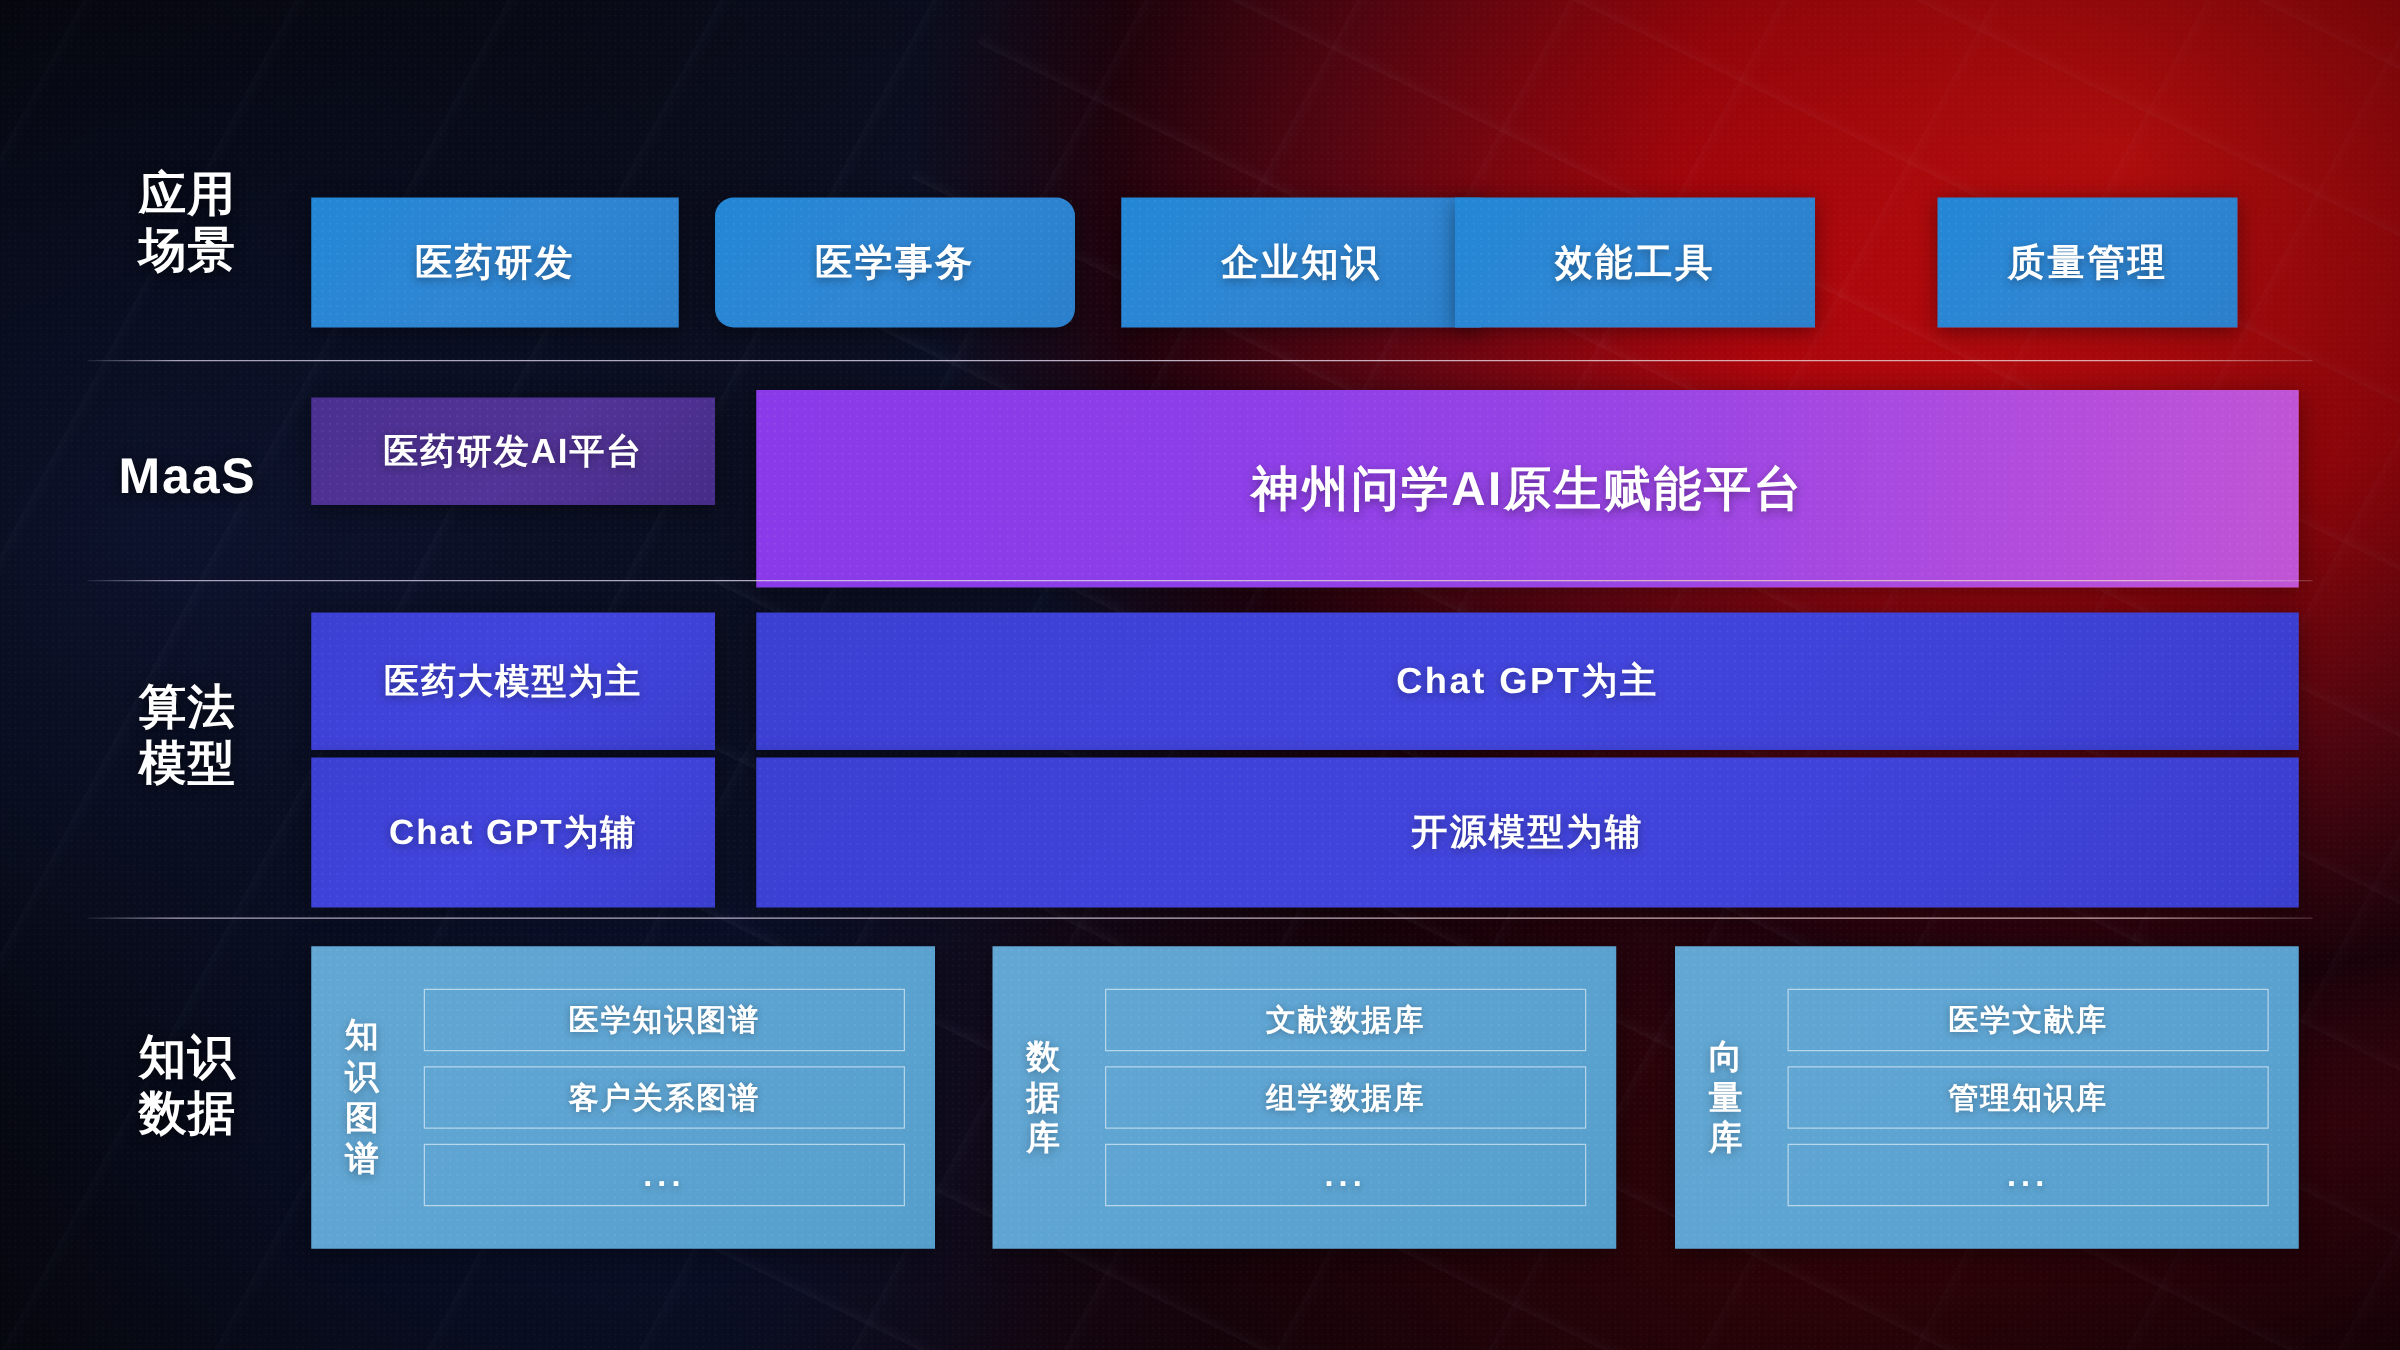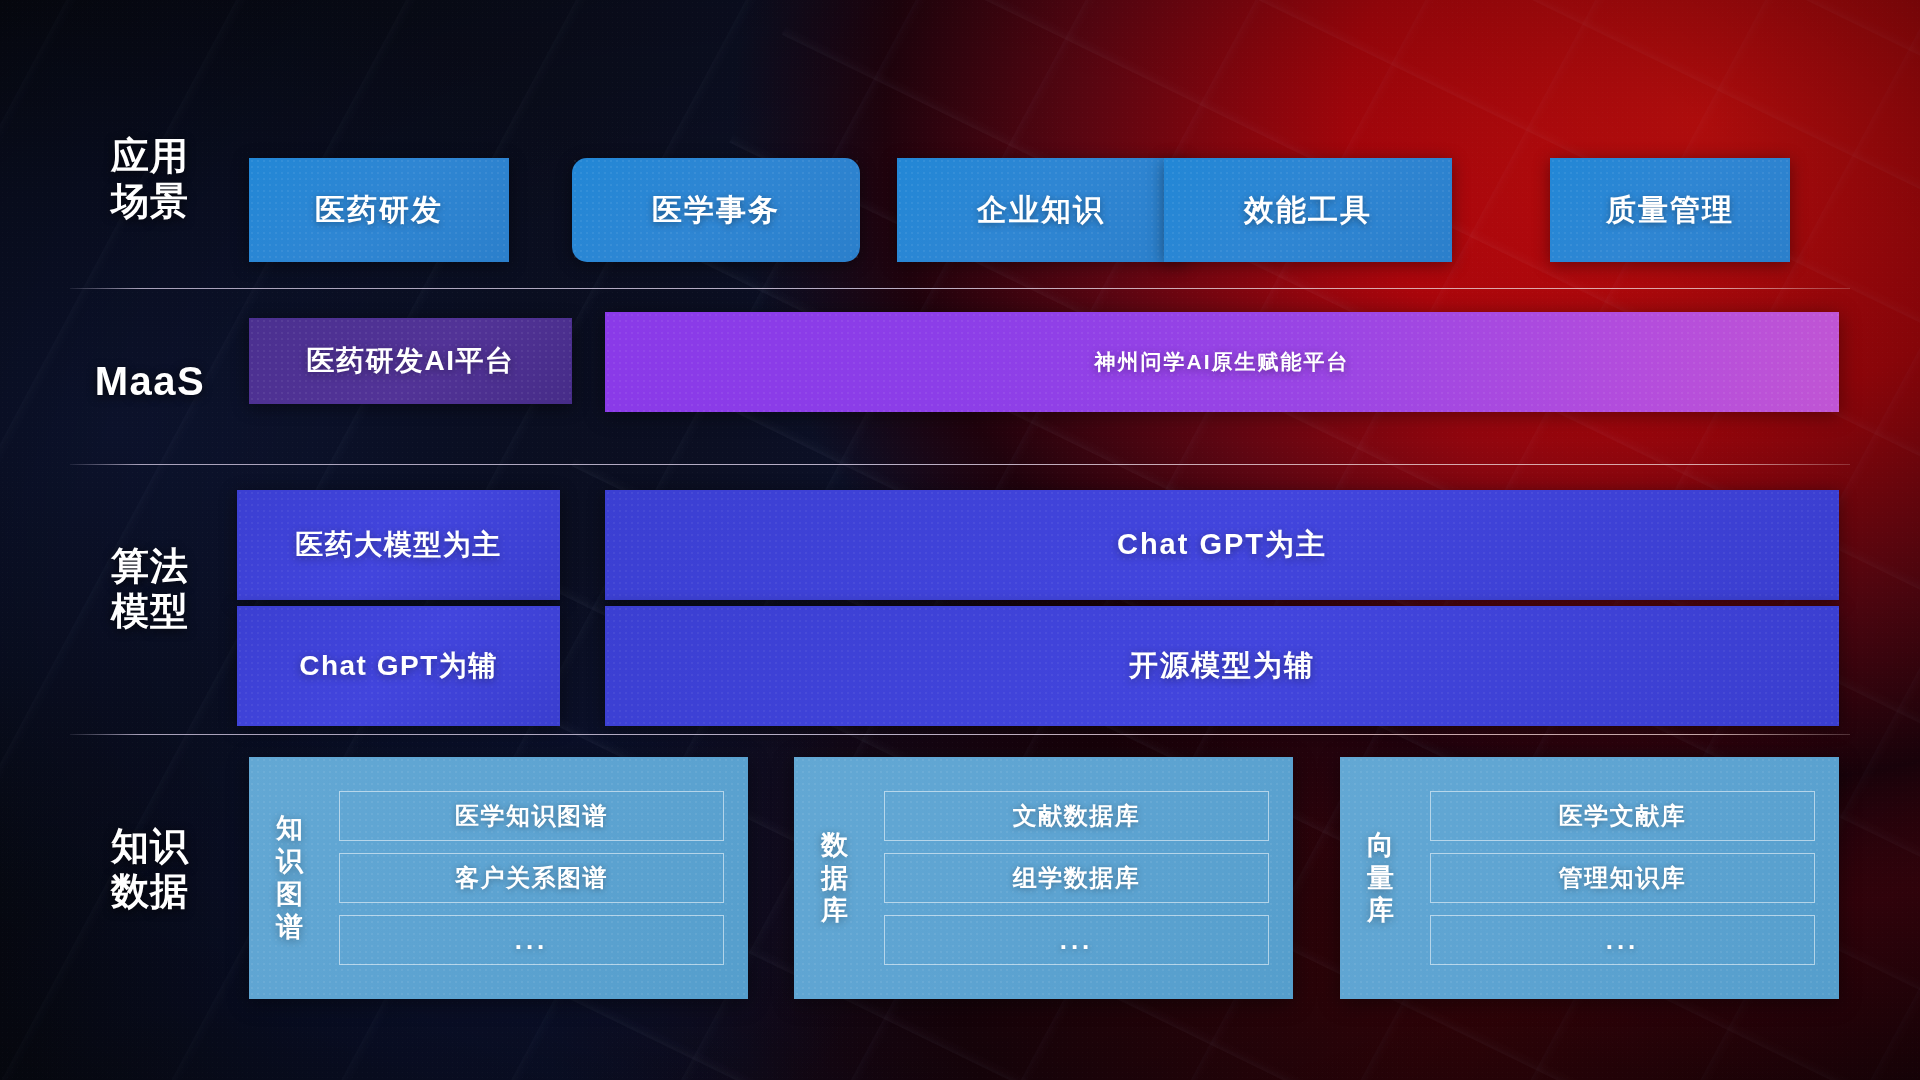--- a/index.html
+++ b/index.html
@@ -136,24 +136,24 @@
     left: 249px; top: 294px;
     width: 323px; height: 86px;
     background: linear-gradient(135deg, #4b3090 0%, #523397 55%, #462c88 100%);
     display: flex; align-items: center; justify-content: center;
     color: #ffffff; font-size: 28px; font-weight: bold; letter-spacing: 1.5px;
     box-shadow: 0 3px 16px rgba(0,0,0,.45);
   }
   .maas-right {
     position: absolute;
     left: 605px; top: 288px;
-    width: 1234px; height: 100px;
+    width: 1234px; height: 158px;
     background: linear-gradient(96deg, #8a3ae8 0%, #8c3ee8 28%, #9a45e4 58%, #b44ddc 84%, #c055d4 100%);
     display: flex; align-items: center; justify-content: center;
-    color: #ffffff; font-size: 21px; font-weight: bold; letter-spacing: 2px;
+    color: #ffffff; font-size: 38px; font-weight: bold; letter-spacing: 2px;
     box-shadow: 0 3px 20px rgba(0,0,0,.40);
   }
   .maas-left::after, .maas-right::after {
     content:""; position:absolute; inset:0;
     background-image: radial-gradient(rgba(255,255,255,.15) 0.7px, transparent 0.8px);
     background-size: 6px 6px; opacity:.45; pointer-events:none;
   }
   .maas-left span, .maas-right span { position:relative; z-index:2; text-shadow:0 2px 8px rgba(0,0,0,.35); }
 
   
@@ -163,21 +163,21 @@
     display: flex; align-items: center; justify-content: center;
     color: #ffffff; font-weight: bold;
     box-shadow: 0 3px 16px rgba(0,0,0,.42);
   }
   .algo-cell::after {
     content:""; position:absolute; inset:0;
     background-image: radial-gradient(rgba(255,255,255,.13) 0.7px, transparent 0.8px);
     background-size: 6px 6px; opacity:.45; pointer-events:none;
   }
   .algo-cell span { position:relative; z-index:2; text-shadow:0 2px 8px rgba(0,0,0,.35); }
-  .algo-left  { left: 237px; width: 323px; font-size: 28px; letter-spacing: 1.5px; }
+  .algo-left  { left: 249px; width: 323px; font-size: 28px; letter-spacing: 1.5px; }
   .algo-right { left: 605px; width: 1234px; font-size: 29px; letter-spacing: 2px; }
   .algo-row-a { top: 466px; height: 110px; }
   .algo-row-b { top: 582px; height: 120px; }
 
   
   .kd-card {
     position: absolute;
     top: 733px;
     height: 242px;
     background: linear-gradient(135deg, #63a8d4 0%, #5ea4d2 45%, #559ecc 100%);
@@ -244,21 +244,21 @@
   <div class="bg-deepleft"></div>
   <div class="bg-streaks"></div>
   <div class="bg-streaks2"></div>
   <div class="bg-dots"></div>
   <div class="bg-vignette"></div>
 
   <div class="content">
 
     <div class="rowlabel" style="top:110px;">应用<br>场景</div>
 
-    <div class="app-tile" style="left:249px;  width:260px;">
+    <div class="app-tile" style="left:249px;  width:294px;">
         <span>医药研发</span>
       </div>
     <div class="app-tile" style="left:572px;  width:288px;border-radius:15px;">
         <span>医学事务</span>
       </div>
     <div class="app-tile" style="left:897px;  width:288px;">
         <span>企业知识</span>
       </div>
     <div class="app-tile" style="left:1164px; width:288px;">
         <span>效能工具</span>

